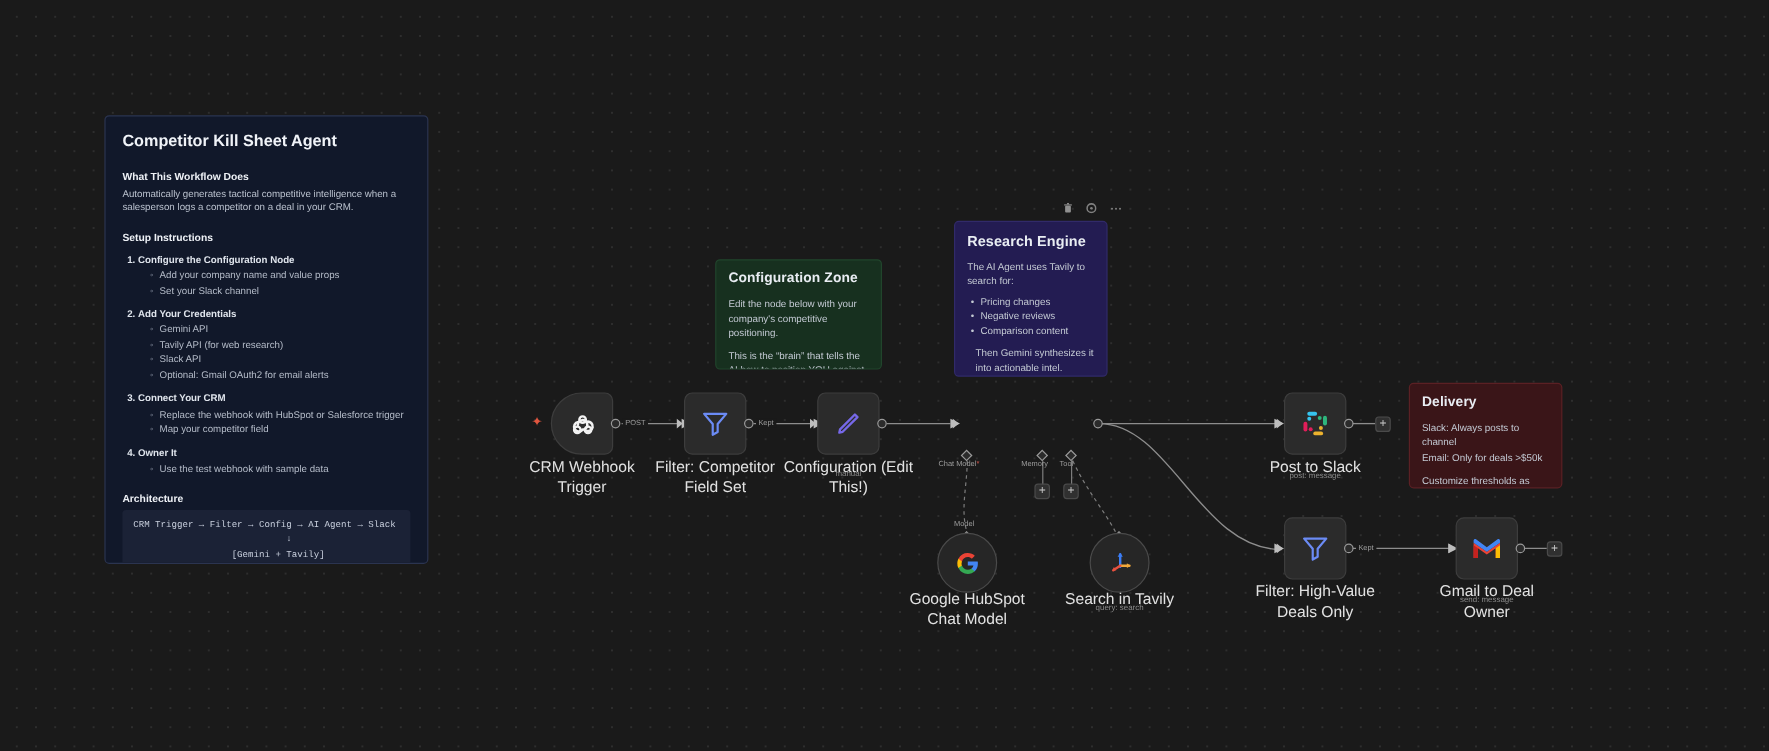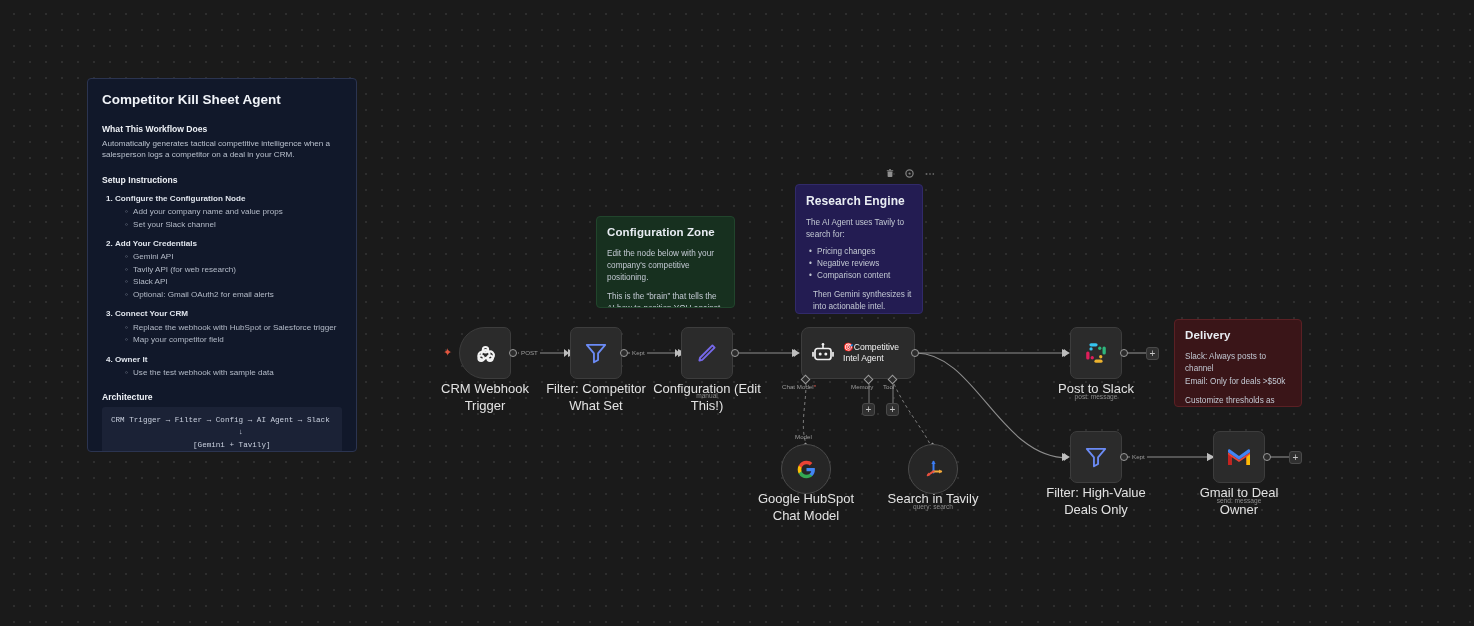--- a/index.html
+++ b/index.html
@@ -31,21 +31,21 @@
     letter-spacing: .1px;
   }
   .sticky p, .sticky li {
     font-size: 8.2px;
     line-height: 1.45;
     color: #c3c9d3;
   }
 
   
   #doc-note {
-    left: 87px; top: 78px;
+    left: 87px; top: 96px;
     width: 270px; height: 374px;
     background: #11182a;
     border: 1px solid #2b3450;
     padding: 13px 14px;
   }
   #doc-note .doc-title {
     font-size: 13.5px; font-weight: 700; color: #f0f3f8;
     margin-bottom: 17px;
   }
   #doc-note .h3 {
@@ -384,46 +384,32 @@
   <div class="caption" style="left:425px;top:381px;">CRM Webhook Trigger</div>
 
   <div class="node" style="left:570px;top:327px;">
     <svg width="26" height="26" viewBox="0 0 24 24">
       <path d="M3.5 4.5h17l-6.6 7.8v6.1l-3.8 2.2v-8.3z" fill="none" stroke="#6b8bf5" stroke-width="1.7" stroke-linejoin="round"></path>
     </svg>
   </div>
   <span class="port in" style="left:564px;top:349px;"></span>
   <span class="port" style="left:620px;top:349px;"></span>
   <span class="conn-label" style="left:630px;top:349px;">Kept</span>
-  <div class="caption" style="left:536px;top:381px;">Filter: Competitor What Set</div>
+  <div class="caption" style="left:536px;top:381px;">Filter: Competitor Field Set</div>
 
   <div class="node" style="left:681px;top:327px;">
     <svg width="26" height="26" viewBox="0 0 24 24">
       <path d="M5 19l2.6-.7L19 7 17 5 5.6 16.4z" fill="none" stroke="#7668e8" stroke-width="1.8" stroke-linejoin="round"></path>
     </svg>
   </div>
   <span class="port in" style="left:675px;top:349px;"></span>
   <span class="port" style="left:731px;top:349px;"></span>
   <div class="caption" style="left:647px;top:381px;">Configuration (Edit This!)</div>
   <div class="subcaption" style="left:647px;top:392px;">manual</div>
 
-  <div class="node agent" style="left:801px;top:327px;">
-    <svg width="24" height="24" viewBox="0 0 24 24">
-      <rect x="4" y="7.5" width="16" height="11" rx="2.5" fill="none" stroke="#f0f0f0" stroke-width="1.7"></rect>
-      <circle cx="9.2" cy="13" r="1.5" fill="#f0f0f0"></circle>
-      <circle cx="14.8" cy="13" r="1.5" fill="#f0f0f0"></circle>
-      <line x1="12" y1="4" x2="12" y2="7.5" stroke="#f0f0f0" stroke-width="1.6"></line>
-      <circle cx="12" cy="3.2" r="1.3" fill="#f0f0f0"></circle>
-      <line x1="2" y1="11.5" x2="2" y2="15" stroke="#f0f0f0" stroke-width="1.7" stroke-linecap="round"></line>
-      <line x1="22" y1="11.5" x2="22" y2="15" stroke="#f0f0f0" stroke-width="1.7" stroke-linecap="round"></line>
-    </svg>
-    <div class="agent-title">
-      <span>🎯</span><span>Competitive<br>Intel Agent</span>
-    </div>
-  </div>
   <span class="port in" style="left:794px;top:349px;"></span>
   <span class="port" style="left:911px;top:349px;"></span>
 
   <span class="diamond" style="left:802px;top:376px;"></span>
   <span class="port-label" style="left:782px;top:383px;">
     <span>Chat Model</span><span class="req">*</span>
   </span>
   <span class="diamond" style="left:865px;top:376px;"></span>
   <span class="port-label" style="left:851px;top:383px;">Memory</span>
   <span class="diamond" style="left:889px;top:376px;"></span>

